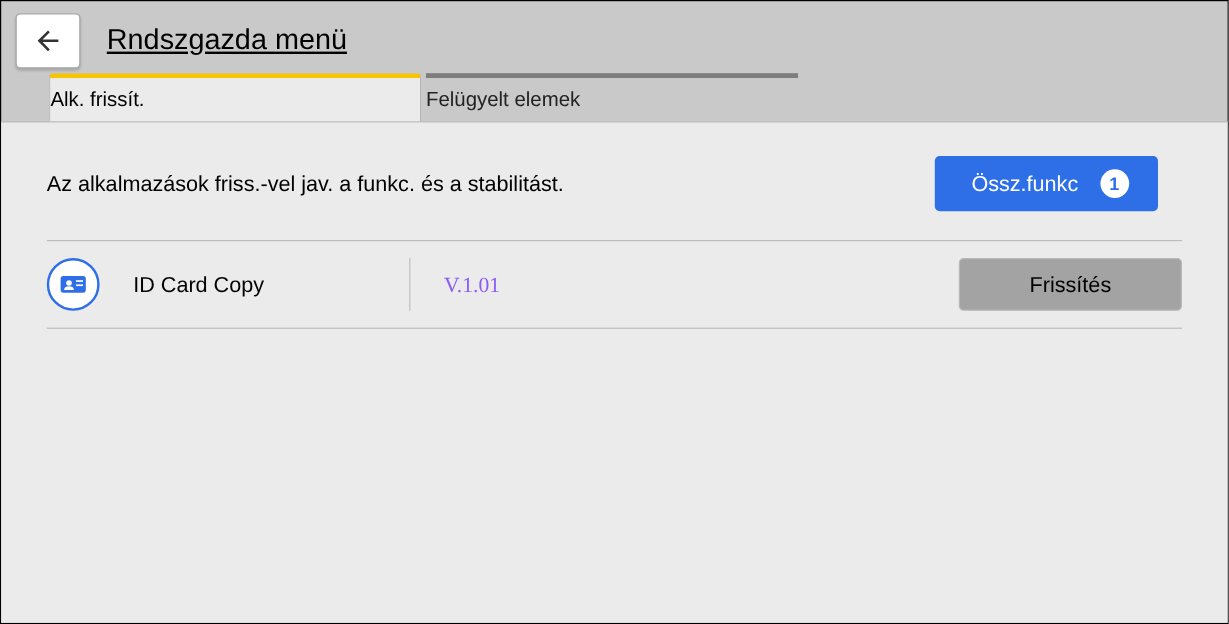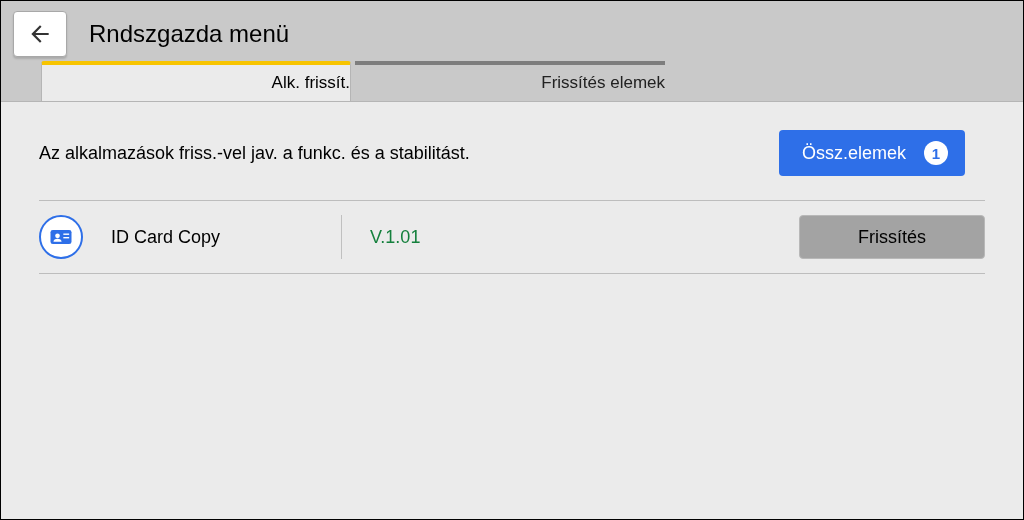--- a/index.html
+++ b/index.html
@@ -34,33 +34,34 @@
       display: flex;
       align-items: center;
       justify-content: center;
       cursor: pointer;
     }
     .back-btn svg { width: 26px; height: 26px; }
     .title {
       font-size: 24px;
       margin-left: 22px;
       color: #000;
+      text-decoration: underline;
     }
     .tabs {
       display: flex;
       height: 42px;
       padding-left: 40px;
       align-items: flex-end;
     }
     .tab {
       width: 310px;
       height: 40px;
       display: flex;
       align-items: center;
-      justify-content: flex-end;
+      justify-content: flex-start;
       font-size: 17px;
       cursor: pointer;
       position: relative;
     }
     .tab-active {
       background: #ebebeb;
       border-top: 4px solid #f7c400;
       border-left: 1px solid #b5b5b5;
       border-right: 1px solid #b5b5b5;
       border-radius: 3px 3px 0 0;
@@ -146,23 +147,24 @@
       width: 230px;
     }
     .vline {
       width: 1px;
       height: 44px;
       background: #c0c0c0;
       margin: 0;
     }
     .app-version {
       font-size: 18px;
-      color: #15803d;
+      color: #8b5cf6;
       margin-left: 28px;
       flex: 1;
+      font-family: Liberation Serif, serif;
     }
     .update-btn {
       background: #a3a3a3;
       color: #000;
       border: 1px solid #b8b8b8;
       border-radius: 4px;
       height: 44px;
       width: 186px;
       font-size: 18px;
       cursor: pointer;
@@ -187,29 +189,29 @@
         </svg>
     </div>
     <div class="title">Rndszgazda menü</div>
   </div>
 
   <div class="tabs">
     <div class="tab tab-active">
       <span>Alk. frissít.</span>
     </div>
     <div class="tab tab-inactive">
-      <span>Frissítés elemek</span>
+      <span>Felügyelt elemek</span>
     </div>
   </div>
 
   <div class="content">
     <div class="description-row">
       <div class="description">Az alkalmazások friss.-vel jav. a funkc. és a stabilitást.</div>
       <button class="update-all-btn">
-        <span>Össz.elemek</span>
+        <span>Össz.funkc</span>
         <span class="badge">1</span>
       </button>
     </div>
 
     <div class="list-wrap">
       <div class="app-row">
         <div class="app-row-inner">
           <div class="app-icon">
             <svg viewBox="0 0 24 24">
                 <rect x="3" y="6" width="18" height="12" rx="2" fill="#2e6fe8"></rect>

